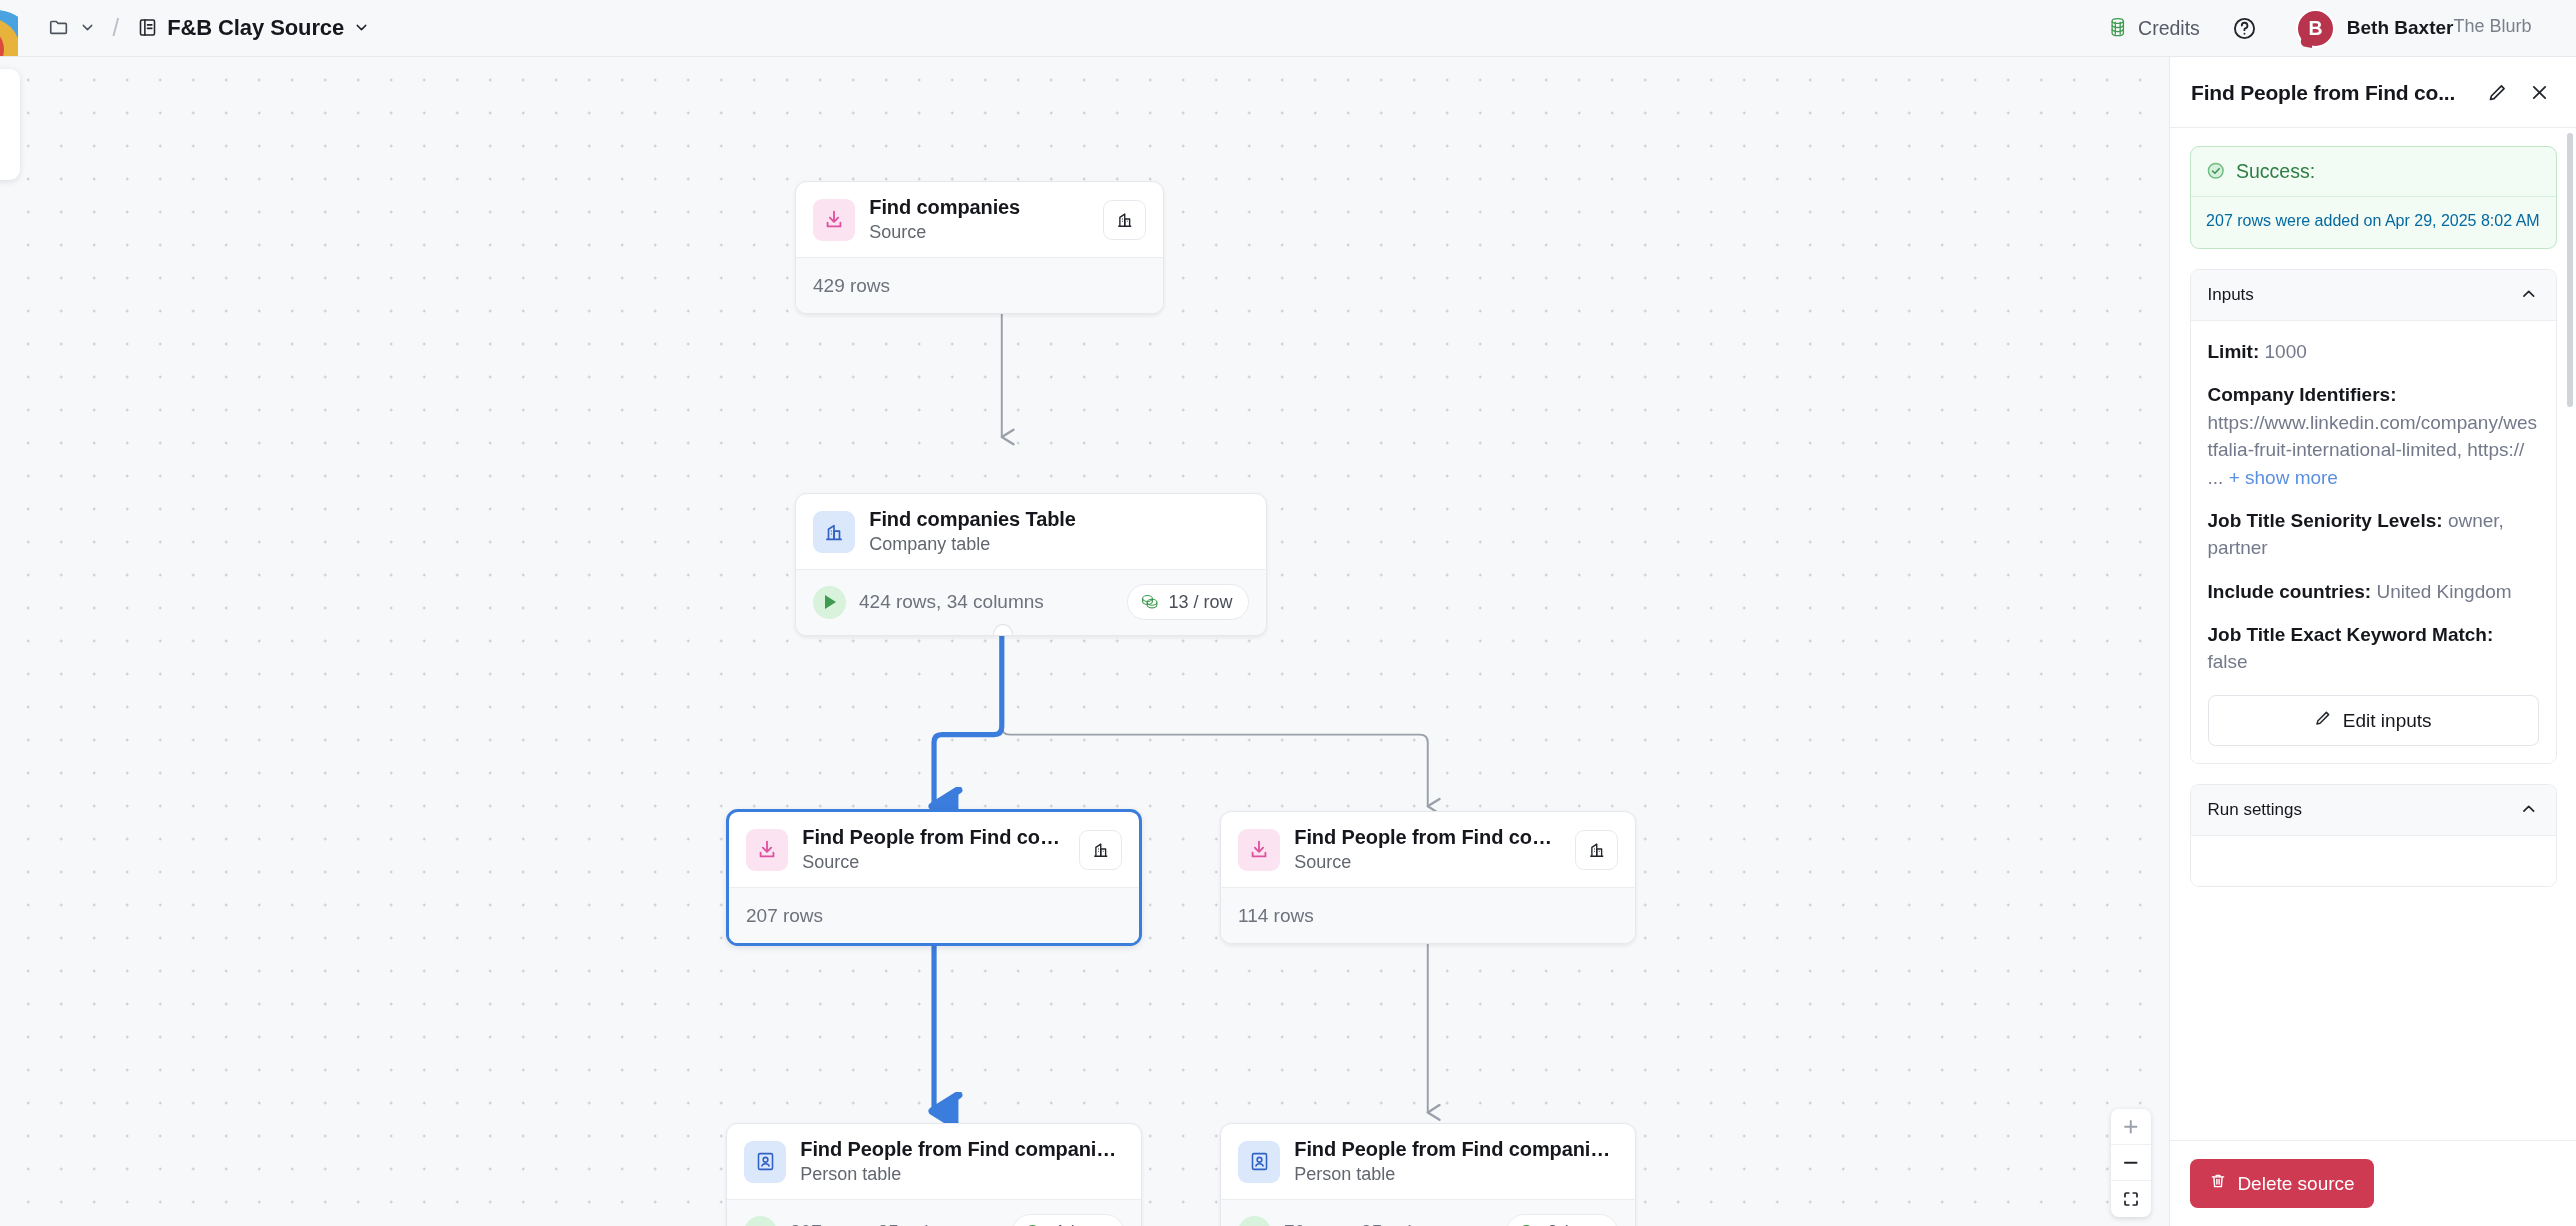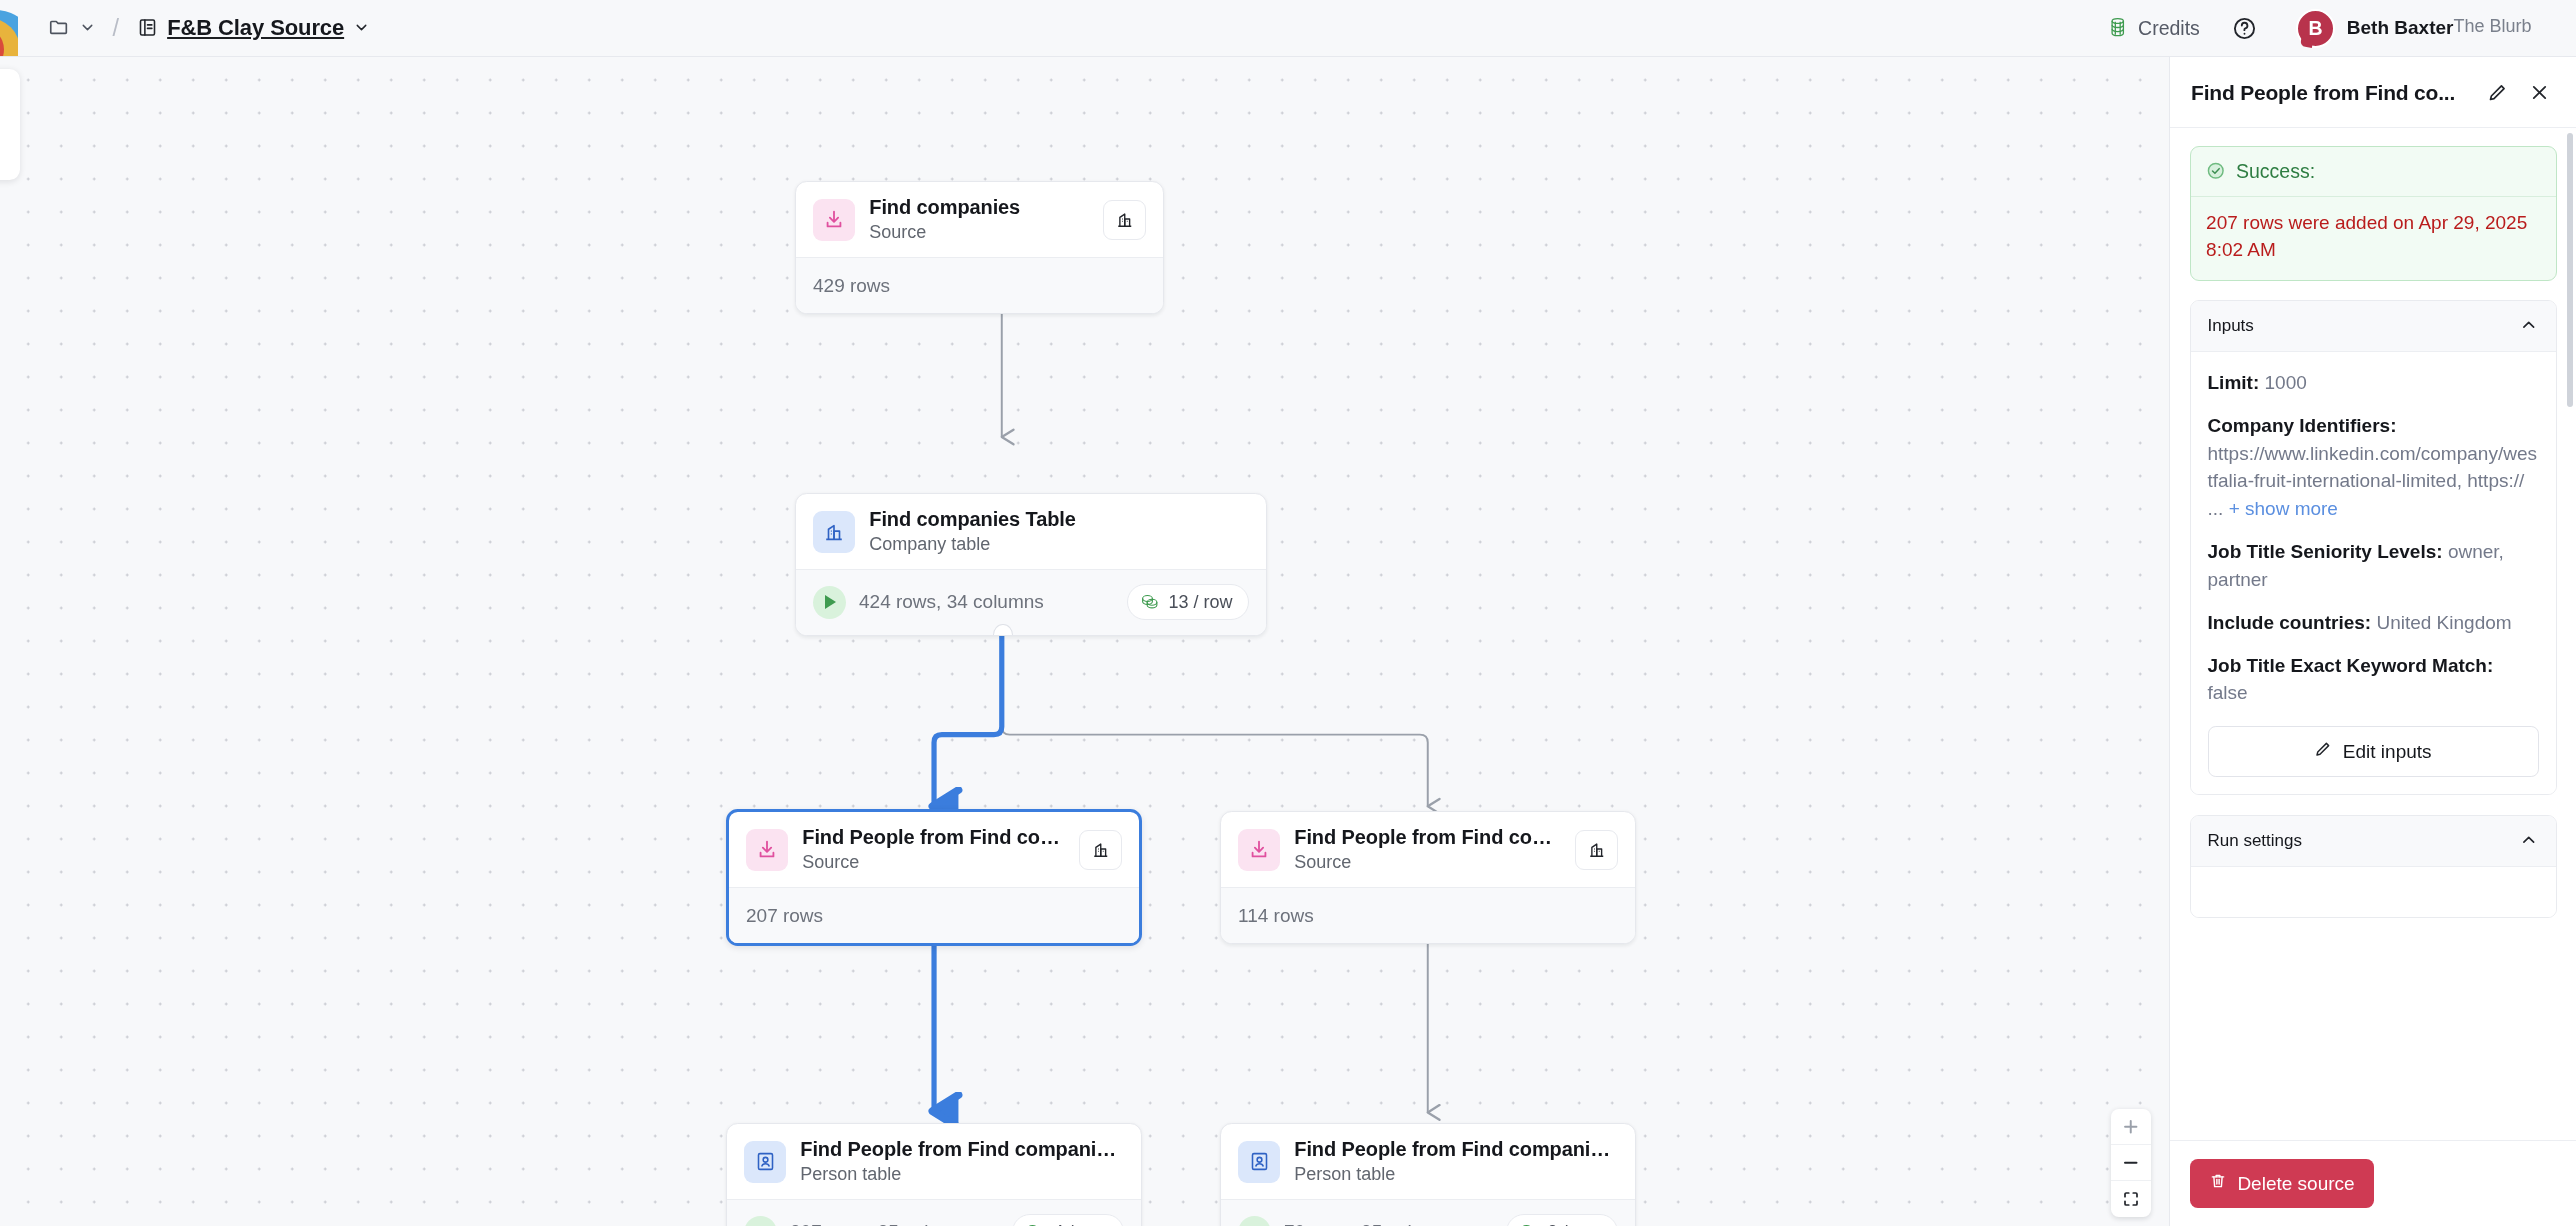--- a/index.html
+++ b/index.html
@@ -31,21 +31,21 @@
   .r3 { width: 47px;  height: 47px;  top: 26px; left: -10.4px; background: #d94b3c; }
 
   .folder-btn {
     display: flex; align-items: center; gap: 9px;
     padding: 6.5px 7.8px; border-radius: 6.5px; cursor: pointer;
     margin-left: 22px;
   }
   .bc-sep { color: #b9bdc7; font-size: 23.5px; margin: 0 9px; font-weight: 300; }
   .doc-btn {
     display: flex; align-items: center; gap: 9px;
-    padding: 6.5px 9px; border-radius: 6.5px; cursor: pointer; text-decoration: underline;
+    padding: 6.5px 9px; border-radius: 6.5px; cursor: pointer;
   }
   .doc-title { font-size: 22px; font-weight: 600; color: #16181d; letter-spacing: -0.1px; }
 
   .tb-right {
     margin-left: auto; display: flex; align-items: center; gap: 0; padding-right: 38px;
   }
   .credits {
     display: flex; align-items: center; gap: 10.4px; cursor: pointer;
     padding: 6.5px 10.4px; border-radius: 6.5px;
   }
@@ -175,21 +175,21 @@
              border-radius: 6.5px; cursor: pointer; flex: 0 0 auto; }
 
   .rp-body { padding: 18px 19.5px 0 19.5px; overflow-y: auto; flex: 1 1 auto; position: relative; }
 
   .success-box {
     border: 1.3px solid #bfe6c6; border-radius: 9px; background: #f2fbf4; overflow: hidden;
   }
   .success-top { display: flex; align-items: center; gap: 10.4px; padding: 13px 15.6px;
                  border-bottom: 1.3px solid #d8eedd; }
   .success-title { font-size: 19.5px; color: #2e7d42; font-weight: 500; }
-  .success-msg { padding: 13px 15.6px 15.6px 15.6px; font-size: 19px; color: #b91c1c; line-height: 1.42; }
+  .success-msg { padding: 13px 15.6px 15.6px 15.6px; font-size: 16px; color: #0369a1; line-height: 1.42; }
 
   .sect {
     margin-top: 19.5px; border: 1.3px solid #e9ebef; border-radius: 9px; overflow: hidden;
   }
   .sect-head {
     display: flex; align-items: center; justify-content: space-between;
     padding: 14.3px 17px; background: #f8f9fb; cursor: pointer;
     border-bottom: 1.3px solid #eceef2;
   }
   .sect-title { font-size: 17px; font-weight: 400; color: #15171c; }

